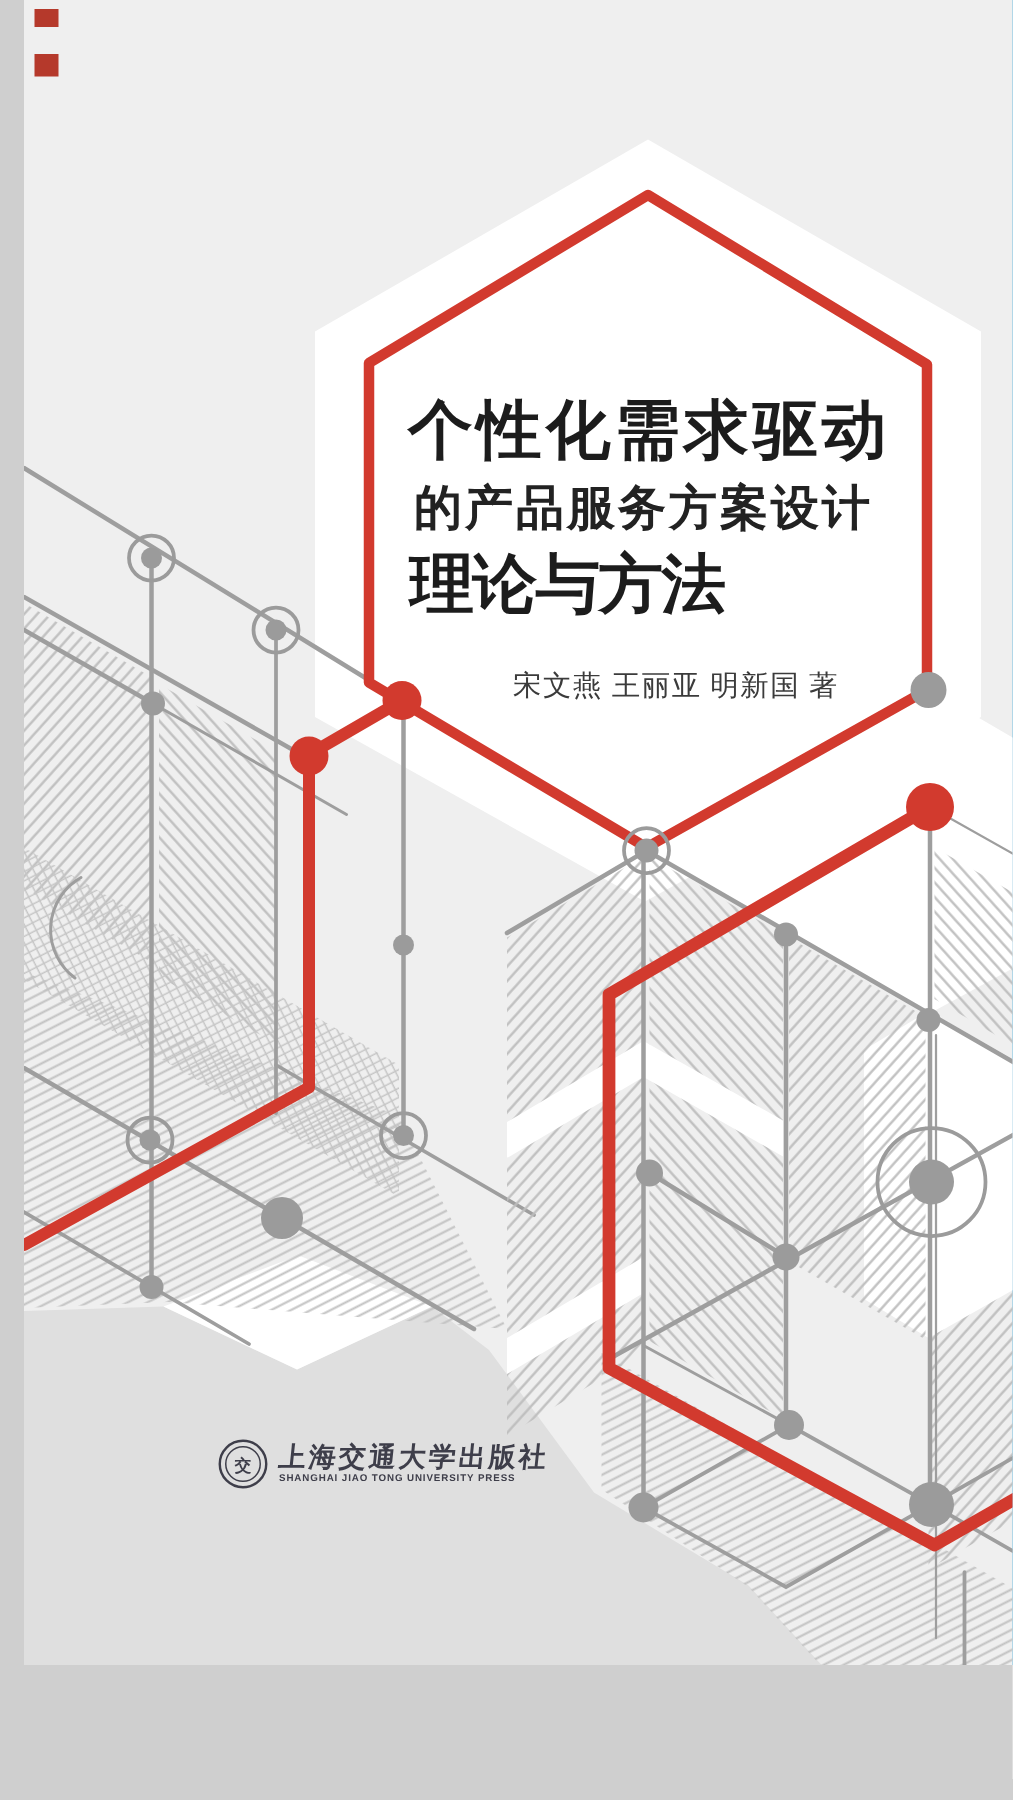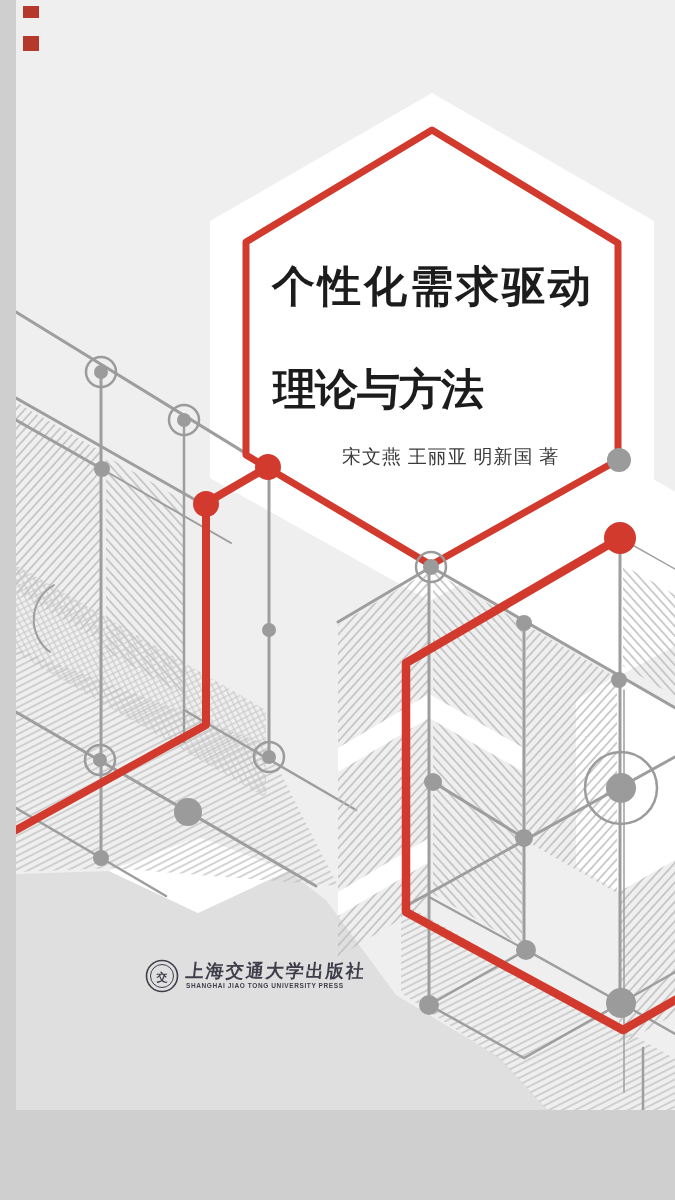--- a/index.html
+++ b/index.html
@@ -179,20 +179,21 @@
       <circle cx="625" cy="1120" r="10" fill="#9b9b9b"></circle>
     </g>
 
     <g fill="#b5392b">
       <rect x="7" y="6" width="16" height="12"></rect>
       <rect x="7" y="36" width="16" height="15"></rect>
     </g>
   </svg>
 
   <div class="txt title-1">个性化需求驱动</div>
+  <div class="txt title-2">的产品服务方案设计</div>
   <div class="txt authors">宋文燕 王丽亚 明新国  著</div>
   <div class="txt title-3">理论与方法</div>
 
   <div class="publisher">
     <svg width="36" height="36" viewBox="0 0 36 36">
       <circle cx="18" cy="18" r="15.5" fill="none" stroke="#3e3e4a" stroke-width="1.6"></circle>
       <circle cx="18" cy="18" r="11.5" fill="none" stroke="#3e3e4a" stroke-width="1"></circle>
       <text x="18" y="22.5" text-anchor="middle" font-size="11" font-weight="bold" fill="#3e3e4a" font-family="Liberation Serif, serif">交</text>
     </svg>
     <div class="pub-text">

